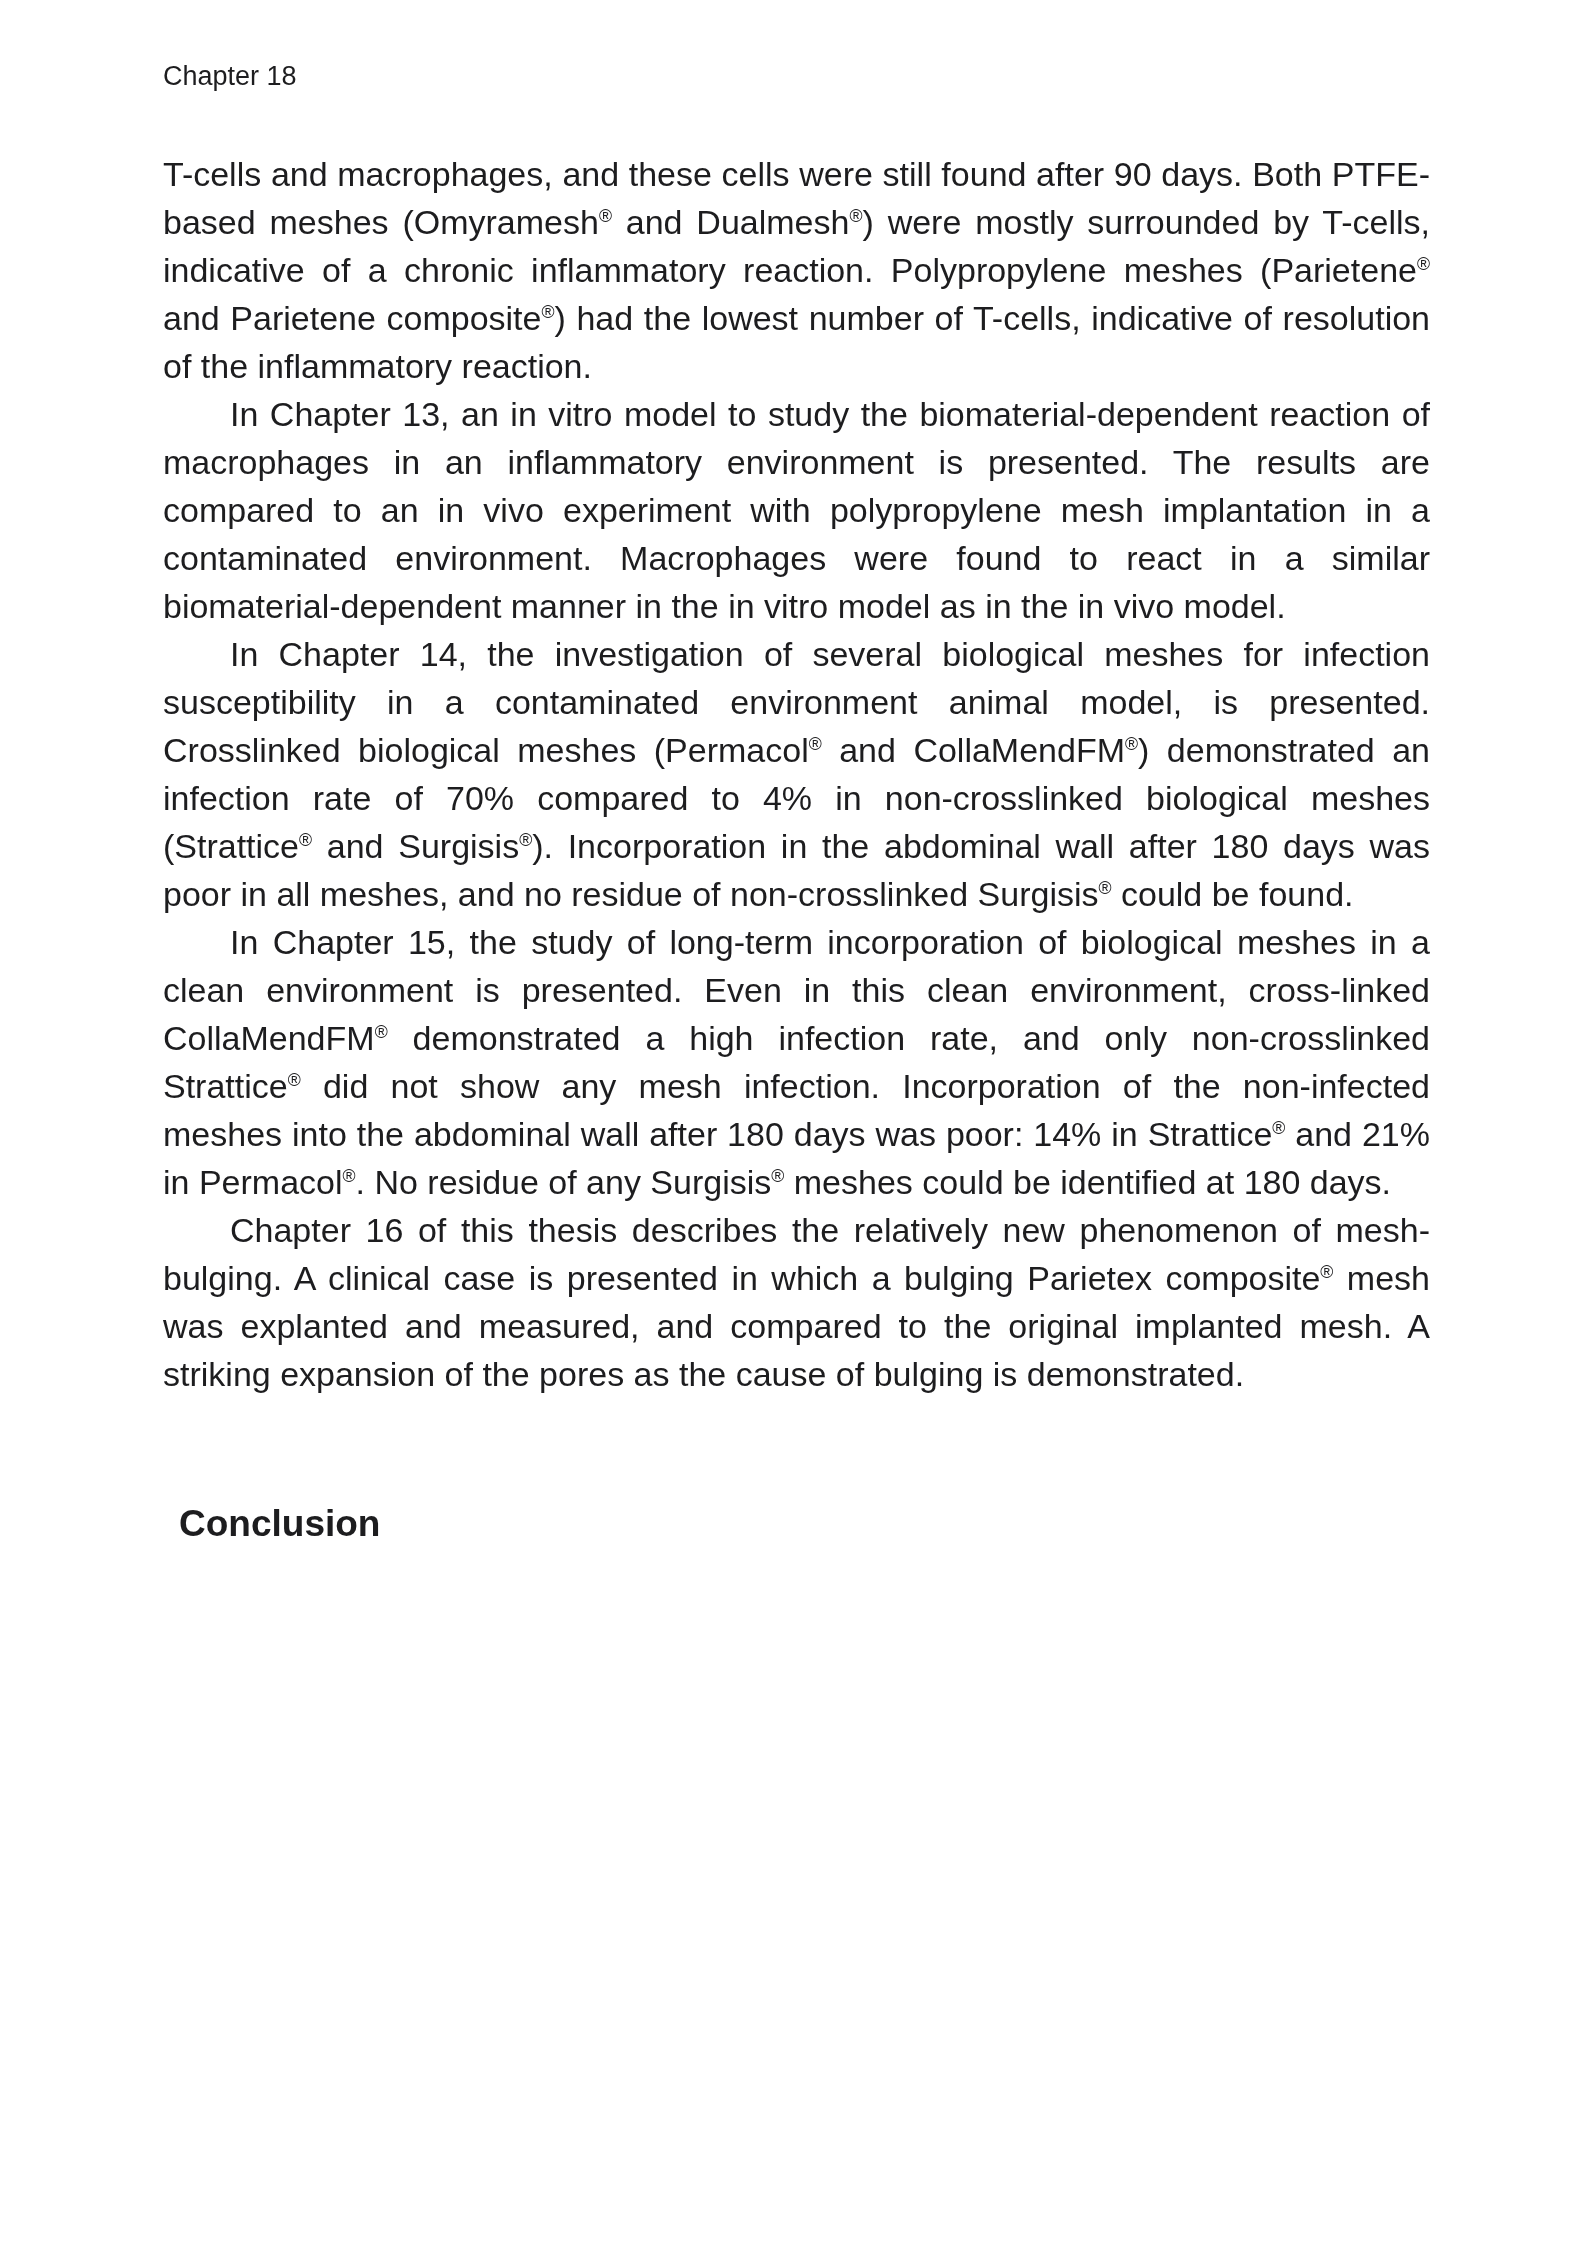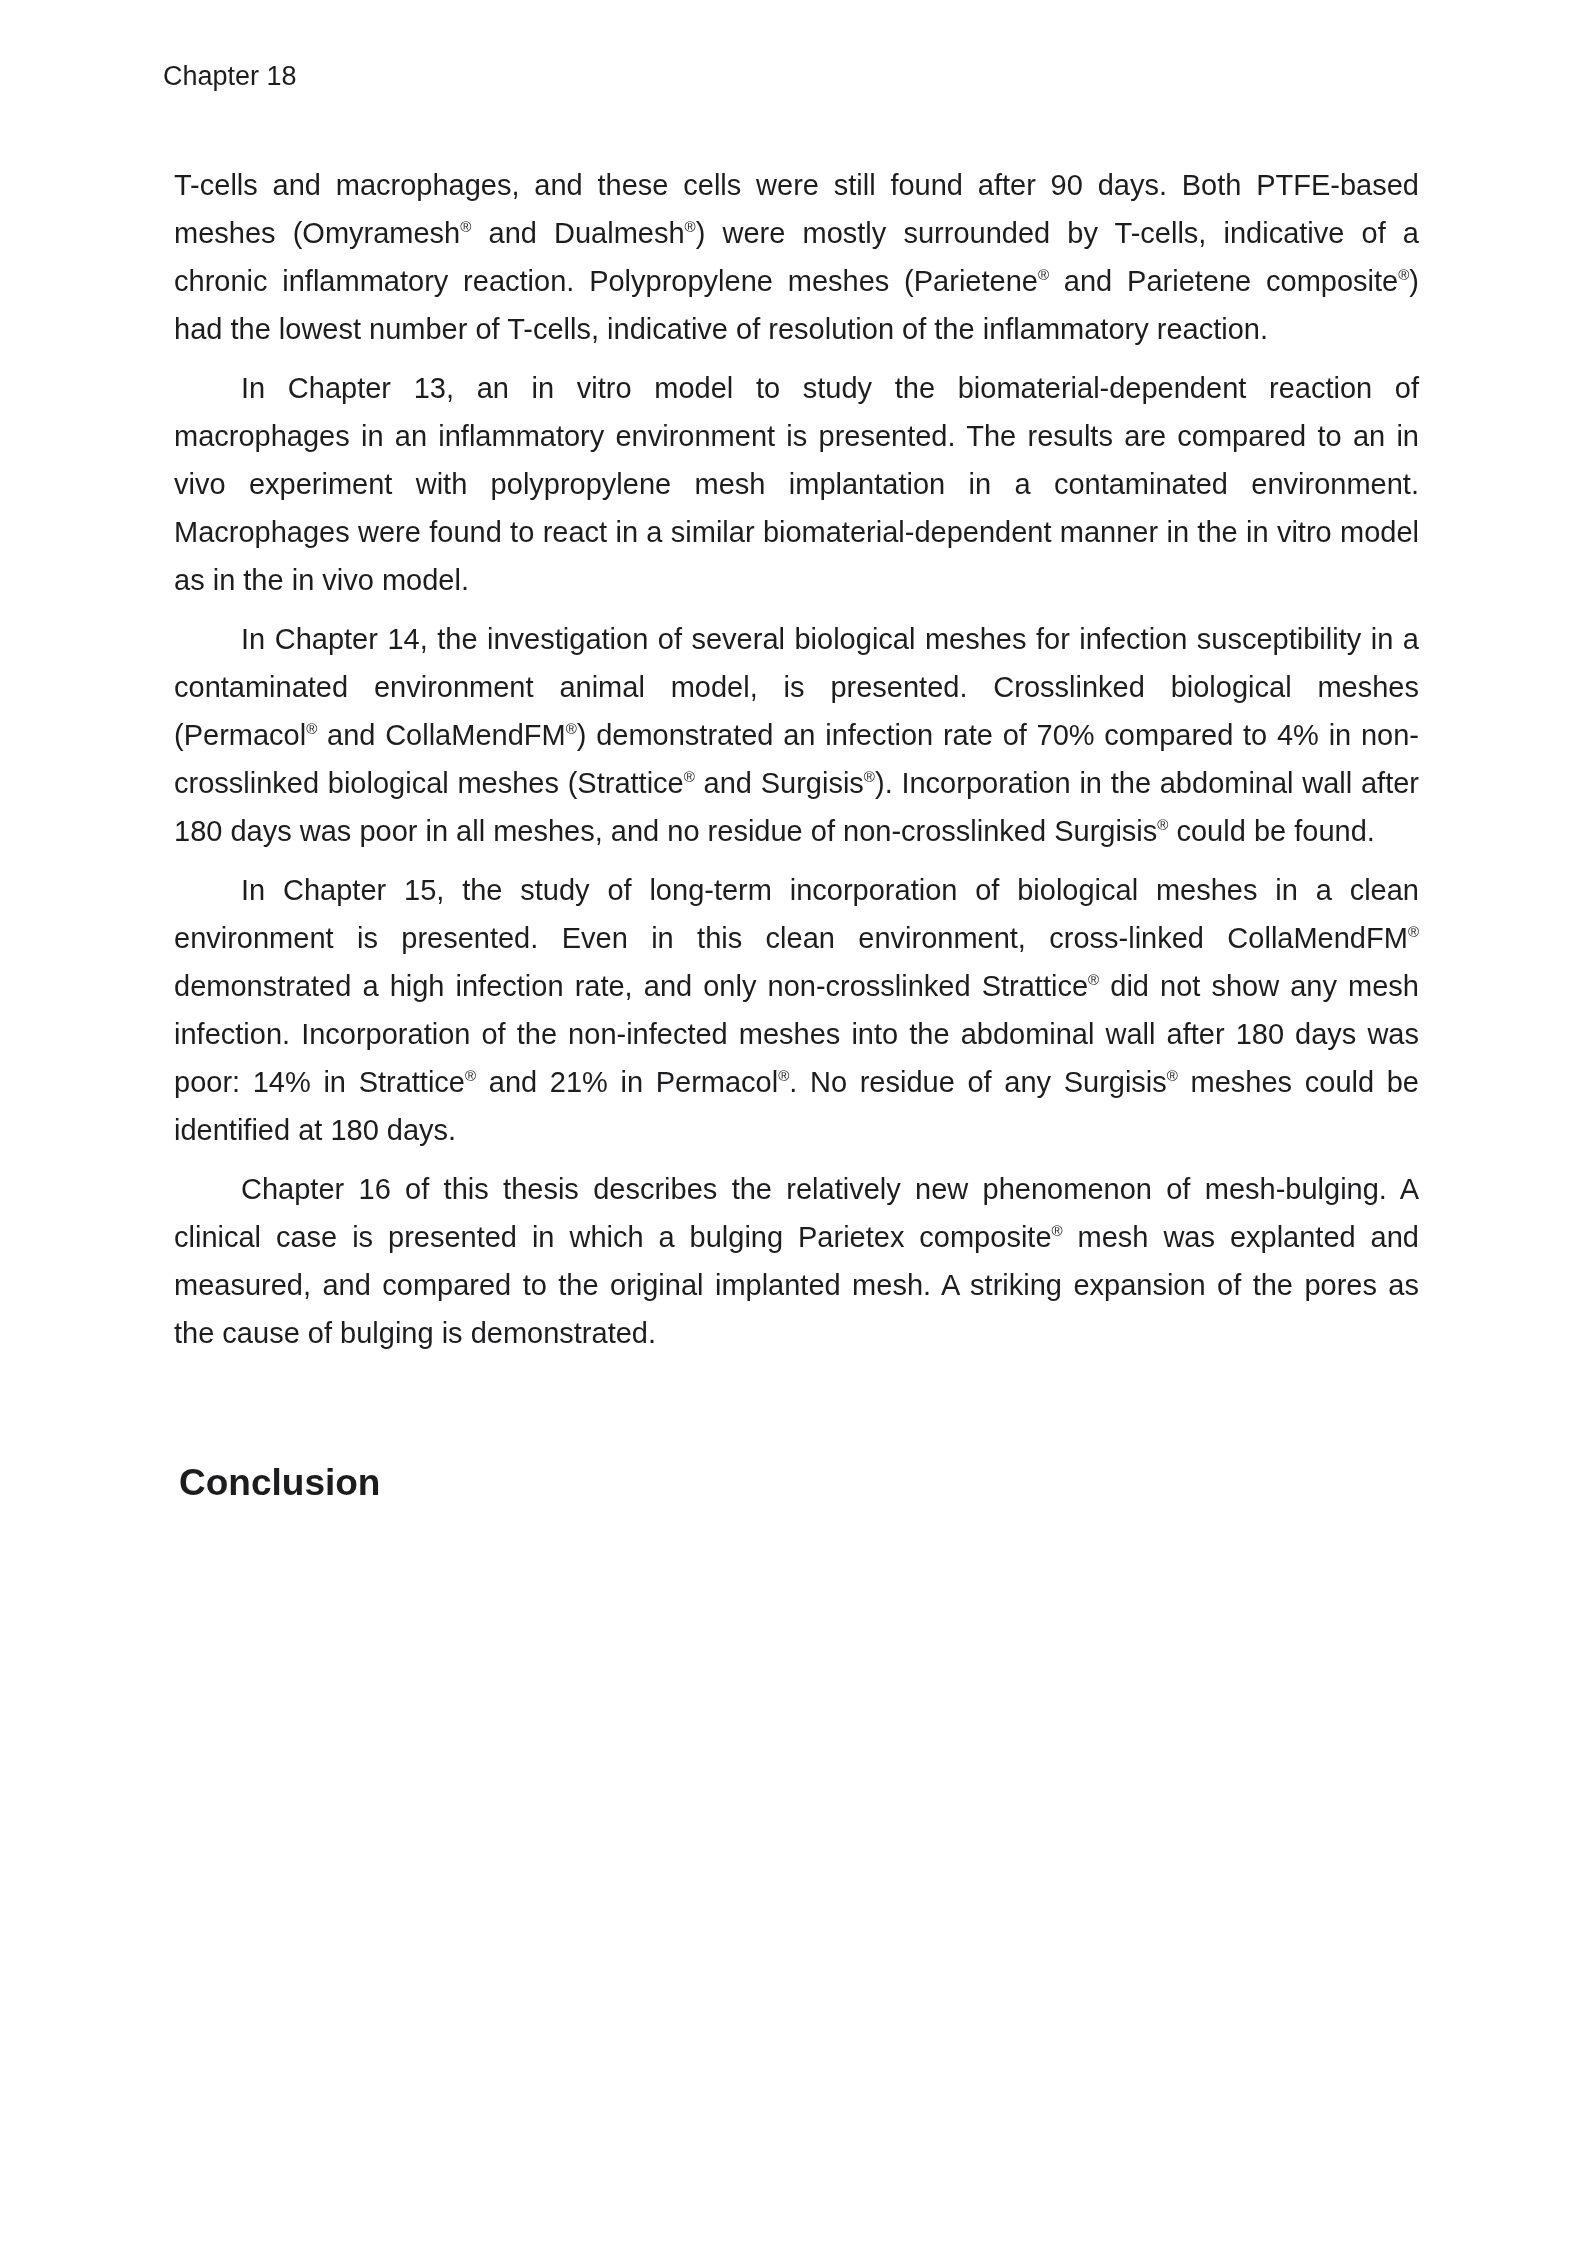--- a/index.html
+++ b/index.html
@@ -24,22 +24,22 @@
     line-height: 32px;
     color: #1d1d1f;
   }
   .document-body {
     position: absolute;
     top: 150px;
     left: 163px;
     width: 1267px;
   }
   .para {
-    margin: 11px;
-    font-size: 29px;
+    margin: 0;
+    font-size: 34px;
     line-height: 48px;
     text-align: justify;
     color: #1d1d1f;
   }
   .para.indent {
     text-indent: 67px;
   }
   .para strong {
     font-weight: normal;
   }

